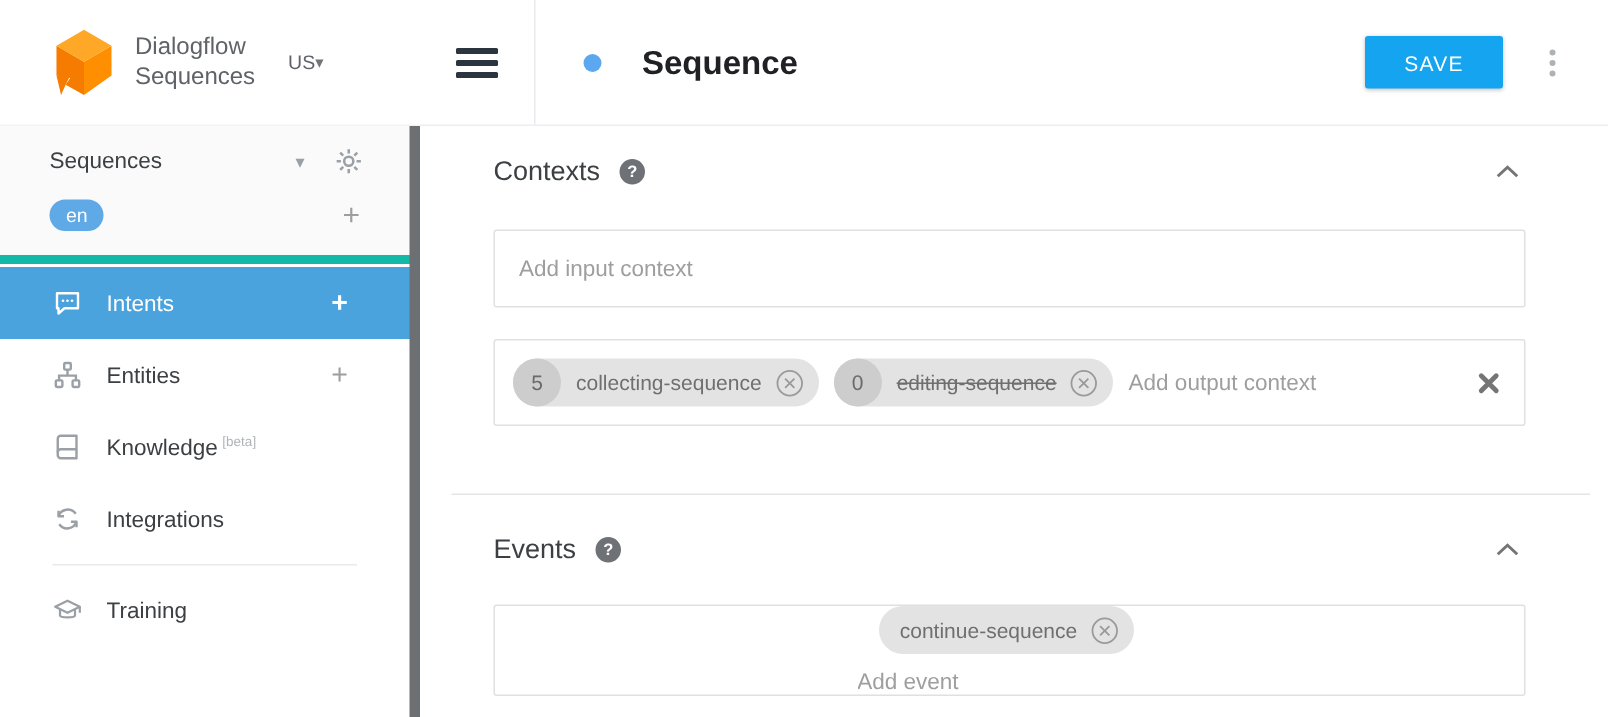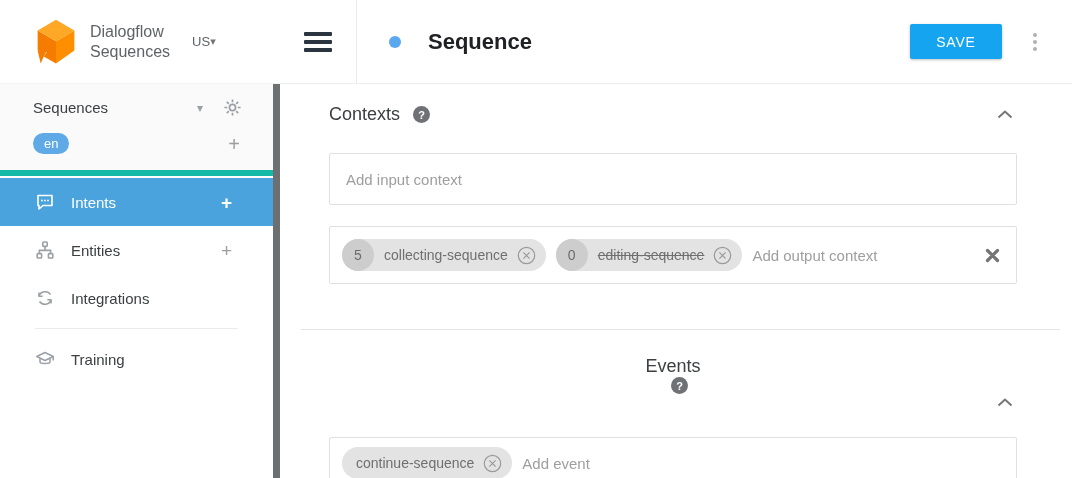--- a/index.html
+++ b/index.html
@@ -78,22 +78,22 @@
                     display:flex; align-items:center; justify-content:center; font-size:14px; margin-right:10px; }
   .chip.no-num { padding-left:14px; }
   .chip .chip-label { margin-right:8px; white-space:nowrap;text-align:center; }
   .chip.strike .chip-label { text-decoration:line-through; }
   .chip-remove { display:flex; cursor:pointer; }
   .inline-input { flex:1; min-width:60px; border:none; outline:none; font-family:inherit; font-size:15px;
                   color:#3c4043; background:transparent; }
   .clear-x { display:flex; cursor:pointer; margin-left:8px; flex:none; }
 
   .section-sep { border:none; border-top:1px solid #e3e5e7; margin:45px -43px 0 -28px; }
-  .events-head { margin-top:26px;flex-direction:column; }
-  .event-row { margin-top:26px; min-height:52px; }
+  .events-head { margin-top:26px; }
+  .event-row { margin-top:26px; min-height:52px;flex-direction:column; }
 </style>
 </head>
 <body>
 
 <div class="app">
 
   <div class="topbar">
     <div class="brand-area">
       <svg class="brand-logo" viewBox="0 0 60 68">
         <polygon points="6,19 30,33 30,62 14,53 18,47 6,45" fill="#f57c00"></polygon>
@@ -172,20 +172,29 @@
               <rect x="7.8" y="2" width="4.4" height="4.4" rx="0.8"></rect>
               <rect x="2.2" y="13.6" width="4.4" height="4.4" rx="0.8"></rect>
               <rect x="13.4" y="13.6" width="4.4" height="4.4" rx="0.8"></rect>
               <path d="M10 6.4v4M10 10.4H4.4v3.2M10 10.4h5.6v3.2"></path>
             </svg>
           </span>
           <span>Entities</span>
           <span class="mi-plus">+</span>
         </div>
 
+        <div class="menu-item">
+          <span class="mi-icon">
+            <svg viewBox="0 0 20 20" fill="none" stroke="#9aa0a6" stroke-width="1.6">
+              <path d="M5.5 2.5h10.5v15H5.5a2 2 0 0 1-2-2v-11a2 2 0 0 1 2-2z" stroke-linejoin="round"></path>
+              <path d="M3.5 13.5a2 2 0 0 1 2-2h10.5"></path>
+            </svg>
+          </span>
+          <span><span>Knowledge</span><span class="beta">[beta]</span></span>
+        </div>
 
 
         <div class="menu-item">
           <span class="mi-icon">
             <svg viewBox="0 0 20 20" fill="none" stroke="#9aa0a6" stroke-width="1.6">
               <path d="M15.5 6.5A6.5 6.5 0 0 0 4 8.2"></path>
               <path d="M4.5 13.5A6.5 6.5 0 0 0 16 11.8"></path>
               <path d="M4 4.5v3.7h3.7" stroke-linejoin="round"></path>
               <path d="M16 15.5v-3.7h-3.7" stroke-linejoin="round"></path>
             </svg>

